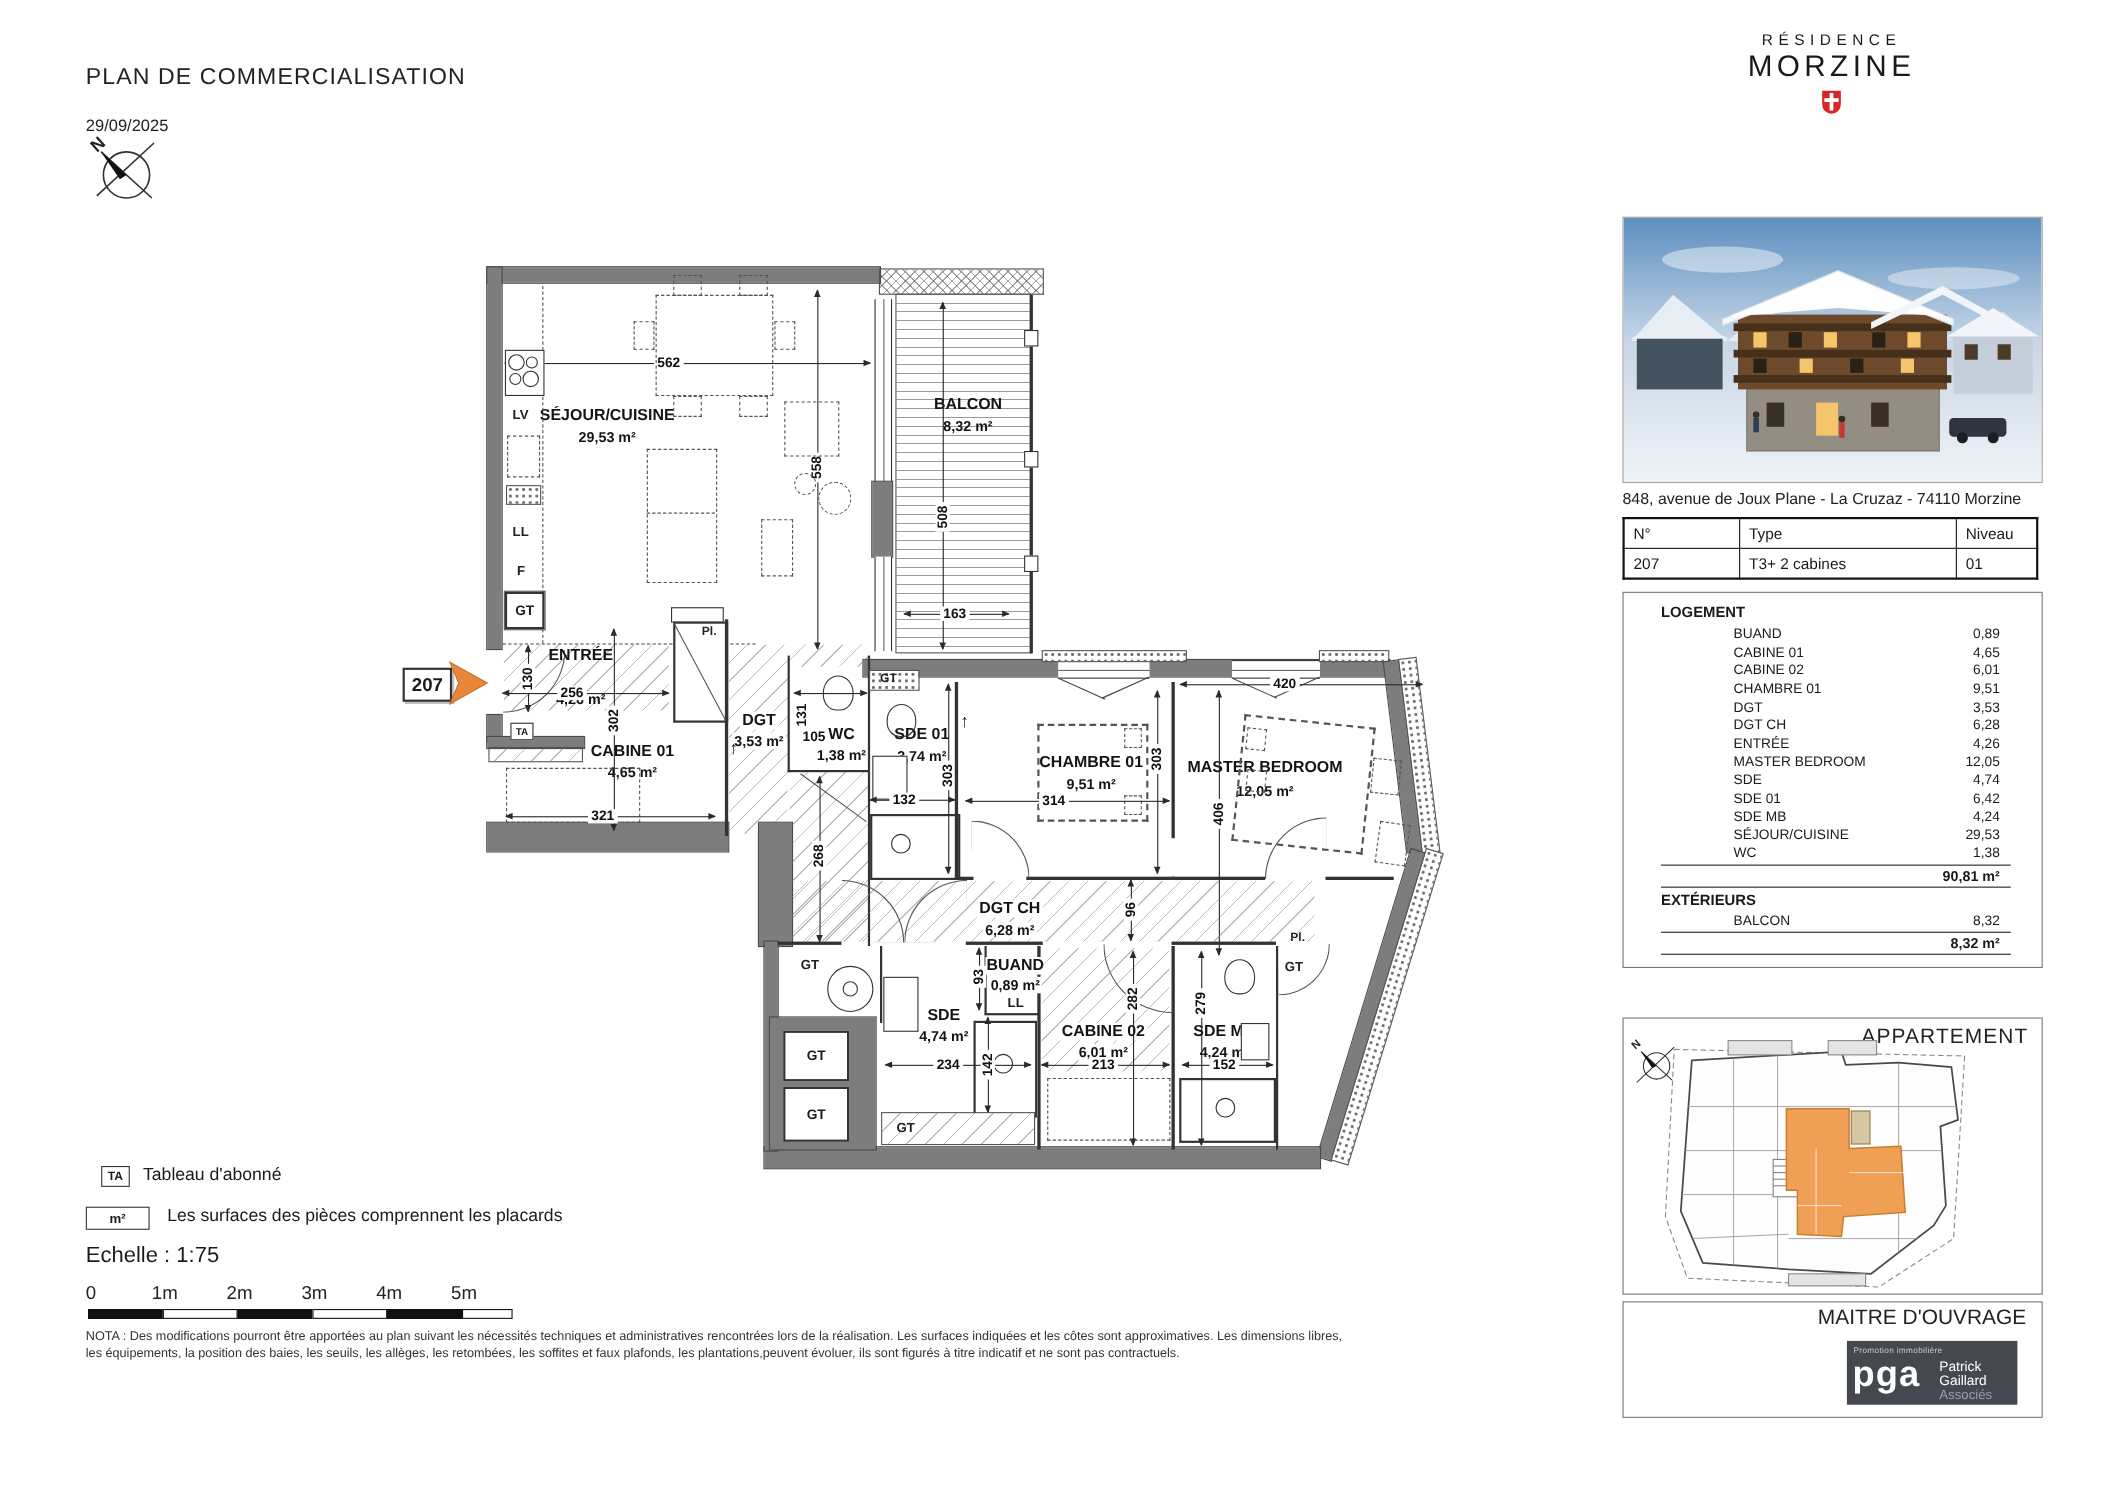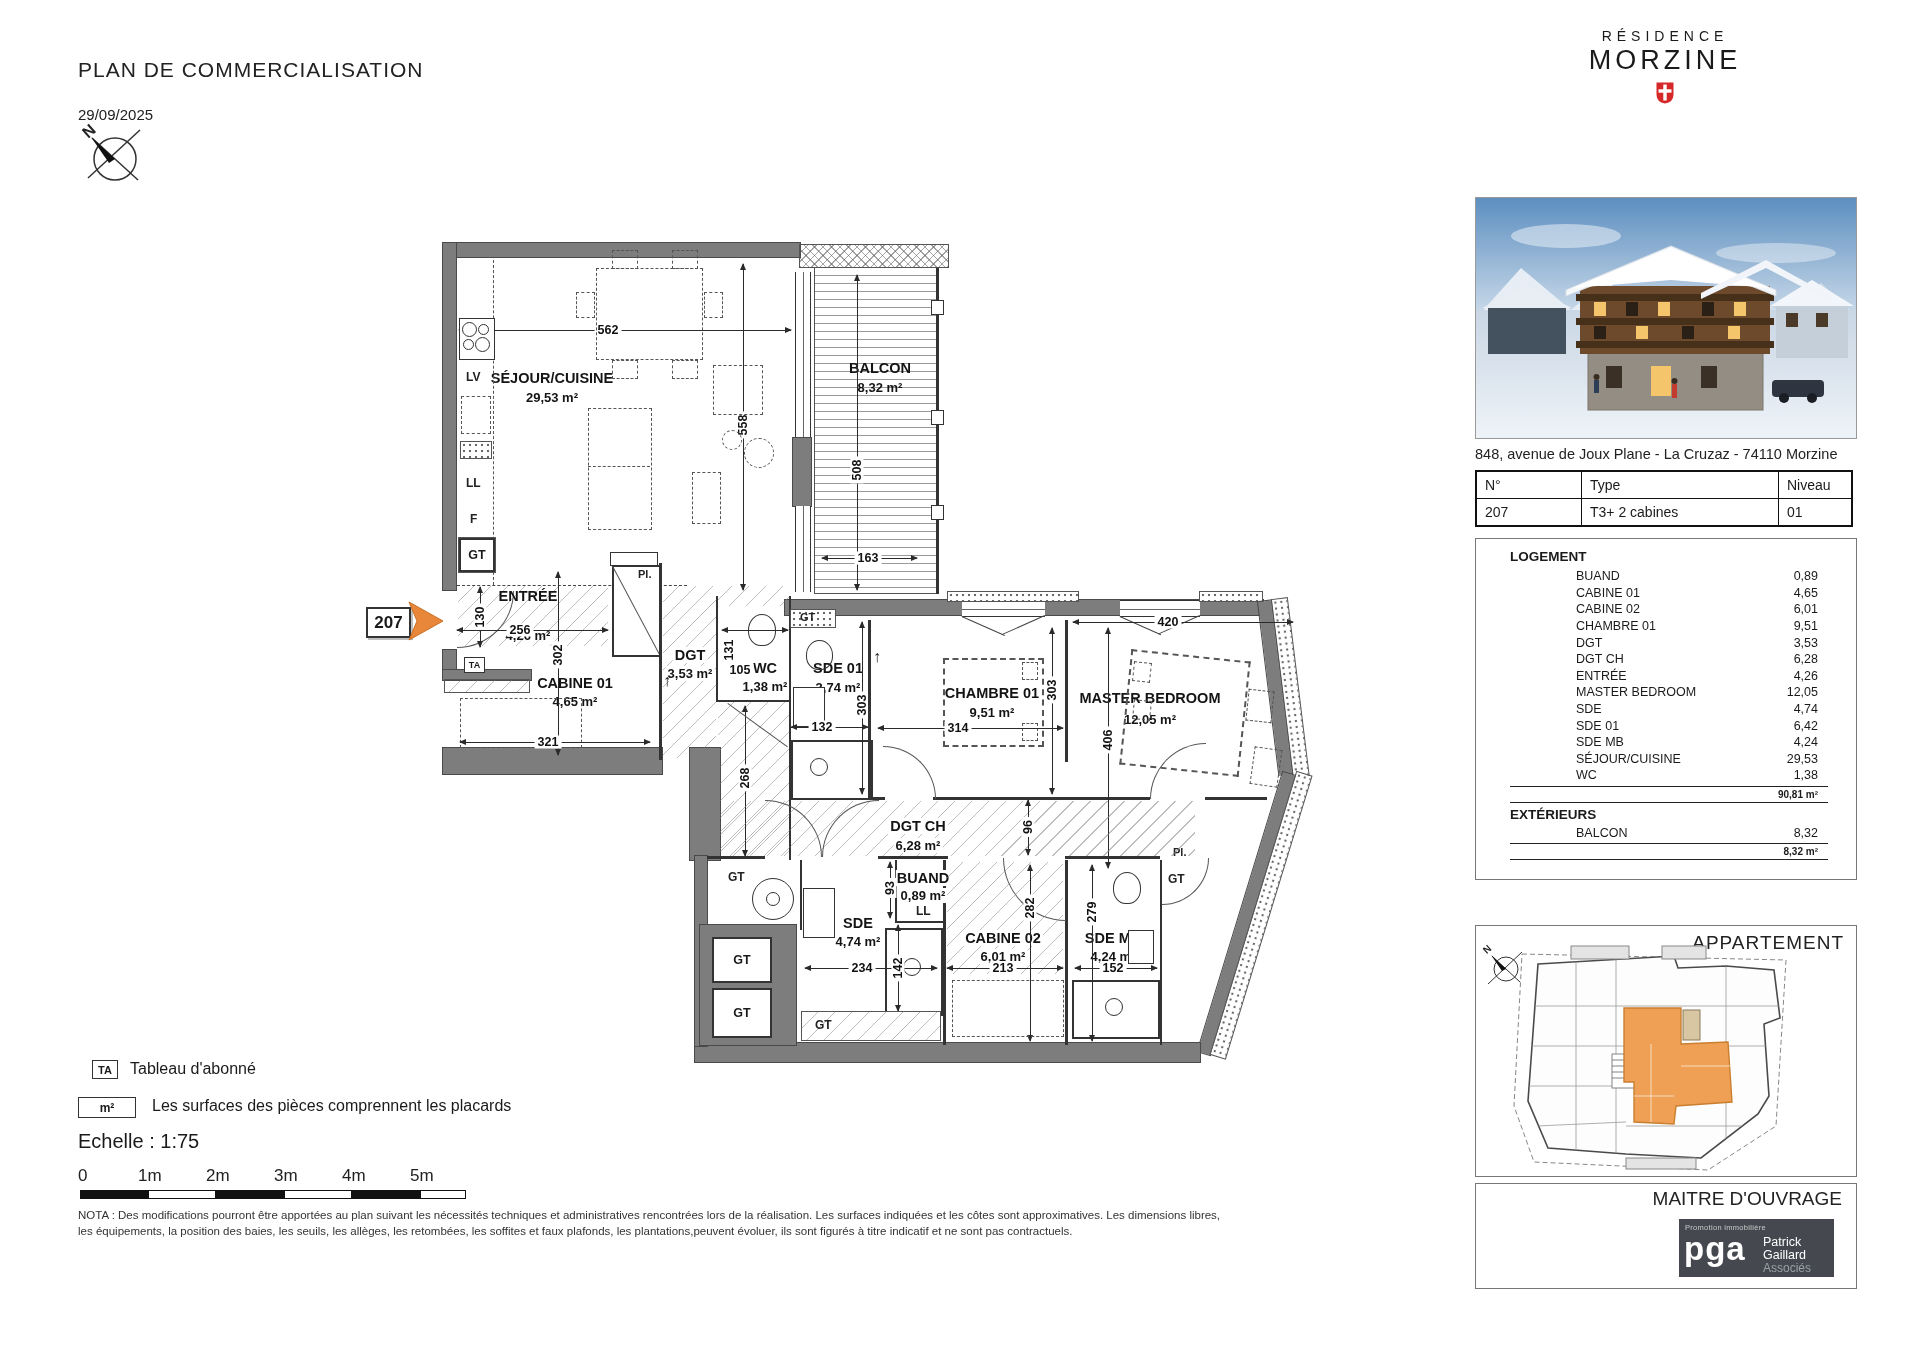--- a/index.html
+++ b/index.html
@@ -38,21 +38,21 @@
   .brand{position:absolute;left:1475px;top:28px;width:380px;text-align:center;}
   .brand .l1{font-size:14px;letter-spacing:5px;font-weight:400;}
   .brand .l2{font-size:31px;font-weight:bold;letter-spacing:1px;margin-top:2px;}
   .brand .l3{font-size:27px;font-weight:400;letter-spacing:4px;margin-top:1px;}
   .utable{position:absolute;left:1475px;top:470px;width:378px;border:2px solid #111;border-collapse:collapse;font-size:14px;}
   .utable td{border:1.2px solid #111;padding:3px 8px;height:20px;}
   .srow{display:flex;justify-content:space-between;padding:1.3px 0;font-size:12.5px;}
   .srow .sl{padding-left:100px;}
   .srow .sv{padding-right:10px;}
   .sline{border-top:1.3px solid #222;margin:2px 0;}
-  .stot{text-align:right;font-weight:bold;font-size:10px;padding-right:10px;}
+  .stot{text-align:right;font-weight:bold;font-size:13px;padding-right:10px;}
   .sechead{font-weight:bold;font-size:13.5px;}
   .scale-seg{position:absolute;height:9px;border:1px solid #111;box-sizing:border-box;}
   .slab{position:absolute;font-size:17px;color:#222;}
 </style>
 </head>
 <body>
 
 <div class="abs" style="left:78px;top:58px;font-size:21px;letter-spacing:1px;color:#222;">PLAN DE COMMERCIALISATION</div>
 <div class="abs" style="left:78px;top:90px;font-size:15px;color:#222;margin-top:16px;">29/09/2025</div>
 

